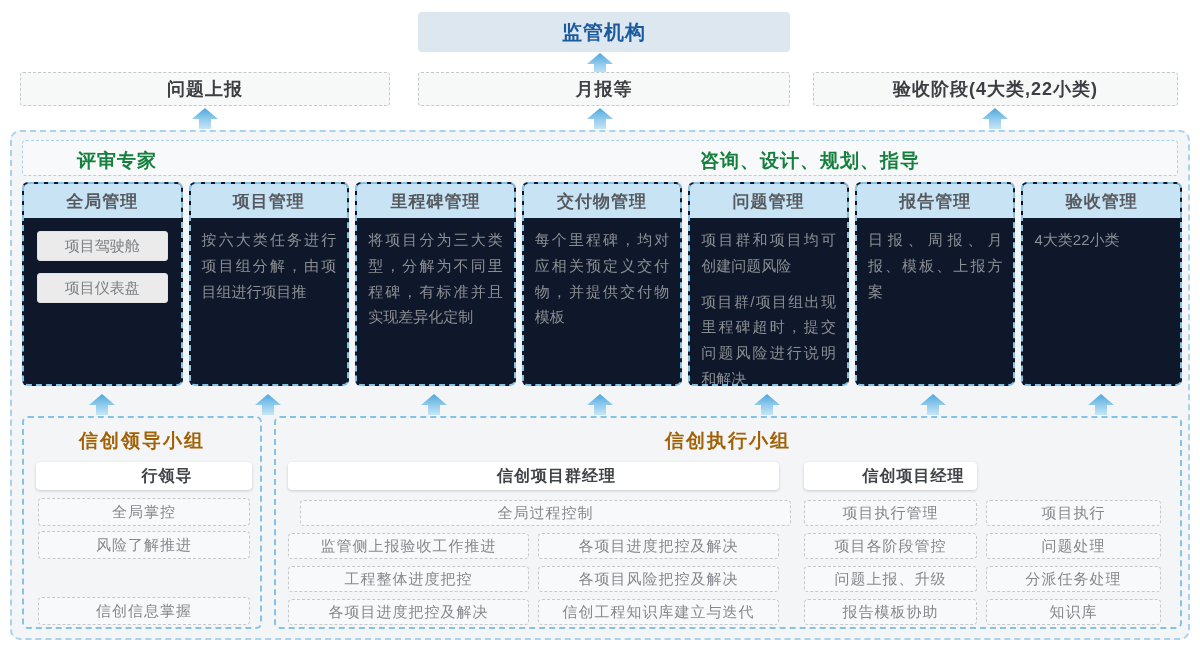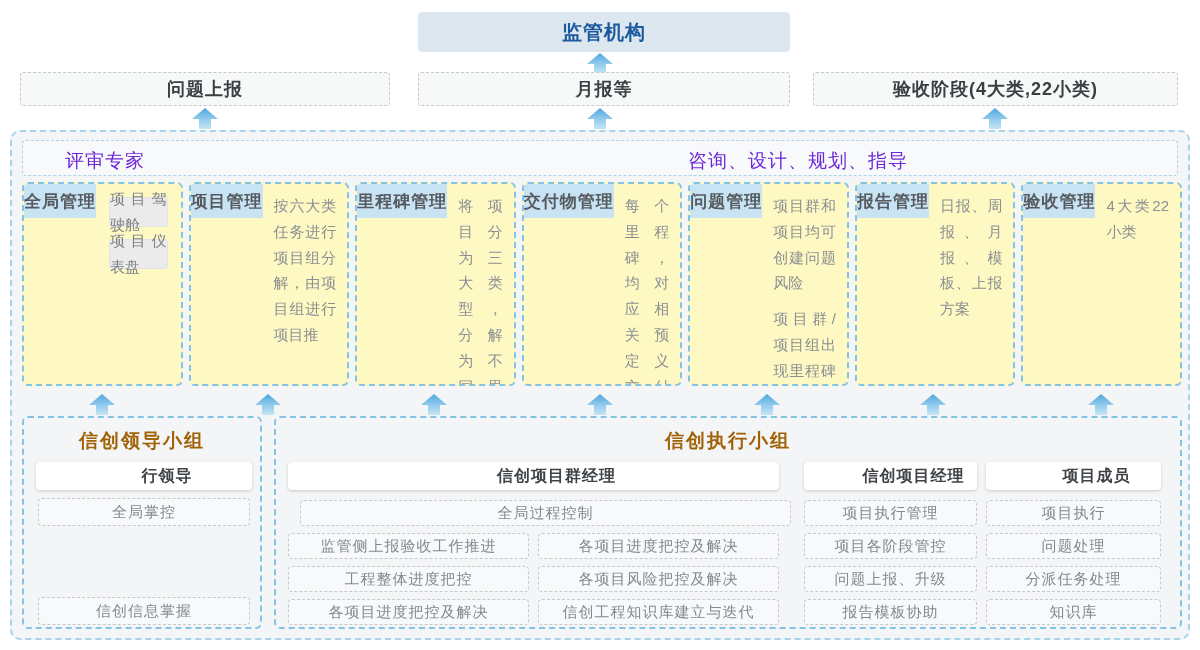--- a/index.html
+++ b/index.html
@@ -24,28 +24,28 @@
   .arrow { position:absolute; width:26px; height:21px;
     background:linear-gradient(180deg,#4da7dd 0%,#8ec9ec 50%,#c6e5f7 100%);
     clip-path:polygon(50% 0,100% 52%,73% 52%,73% 100%,27% 100%,27% 52%,0 52%); }
 
   
   .container { position:absolute; left:10px; top:130px; width:1180px; height:510px;
     background:#f4f5f6; border:2px dashed #a8d3ed; border-radius:10px; }
 
   .head-bar { position:absolute; left:10px; top:8px; width:1156px; height:36px;
     background:#f8f9fa; border:1px dashed #a8d3ed; border-radius:4px; }
-  .blue-title { font-size:19px; font-weight:normal; color:#6d28d9; letter-spacing:1px; }
+  .blue-title { font-size:19px; font-weight:bold; color:#15803d; letter-spacing:1px;margin-left:12px; }
   .experts { position:absolute; left:42px; top:7px; }
   .consult { position:absolute; left:665px; top:7px; }
 
   .cols { position:absolute; left:10px; top:50px; width:1160px; height:204px;
     display:flex; gap:6px; }
-  .col { flex:1 1 0; border:2px dashed #85c3e6; border-radius:6px; background:#fef9c3;
-    overflow:hidden; display:flex; }
+  .col { flex:1 1 0; border:2px dashed #85c3e6; border-radius:6px; background:#0f172a;
+    overflow:hidden; display:flex; flex-direction:column; }
   .col-head { height:34px; background:#c8e3f4; display:flex; align-items:center; justify-content:center;
     font-size:17px; font-weight:bold; color:#565a5e; letter-spacing:1px; flex:0 0 auto; }
   .col-body { padding:9px 11px; font-size:15px; color:#8b8f93; line-height:1.72;
     text-align:justify; }
   .col-body p { margin-bottom:10px; }
   .mini { height:30px; margin:4px 2px 12px 2px; background:#ebebeb; border:1px solid #e3e3e3;
     border-radius:3px; display:flex; align-items:center; justify-content:center;
     font-size:15px; color:#7c8084; }
   .mini + .mini { margin-top:0; }
 
@@ -167,29 +167,29 @@
     <div class="arrow" style="left:409px; top:262px;"></div>
     <div class="arrow" style="left:575px; top:262px;"></div>
     <div class="arrow" style="left:742px; top:262px;"></div>
     <div class="arrow" style="left:908px; top:262px;"></div>
     <div class="arrow" style="left:1076px;top:262px;"></div>
 
     <div class="group-box leader">
       <div class="group-title">信创领导小组</div>
       <div class="role-head">行领导</div>
       <div class="item li0">全局掌控</div>
+      <div class="item li1">风险了解推进</div>
       <div class="item li3">信创信息掌握</div>
     </div>
 
     <div class="group-box exec">
       <div class="group-title">信创执行小组</div>
 
       <div class="role-head rh-pgm">信创项目群经理</div>
       <div class="role-head rh-pm">信创项目经理</div>
-      <div class="role-head rh-member">项目成员</div>
 
       <div class="item it-wide">全局过程控制</div>
 
       <div class="item ca r1">监管侧上报验收工作推进</div>
       <div class="item ca r2">工程整体进度把控</div>
       <div class="item ca r3">各项目进度把控及解决</div>
 
       <div class="item cb r1">各项目进度把控及解决</div>
       <div class="item cb r2">各项目风险把控及解决</div>
       <div class="item cb r3">信创工程知识库建立与迭代</div>

